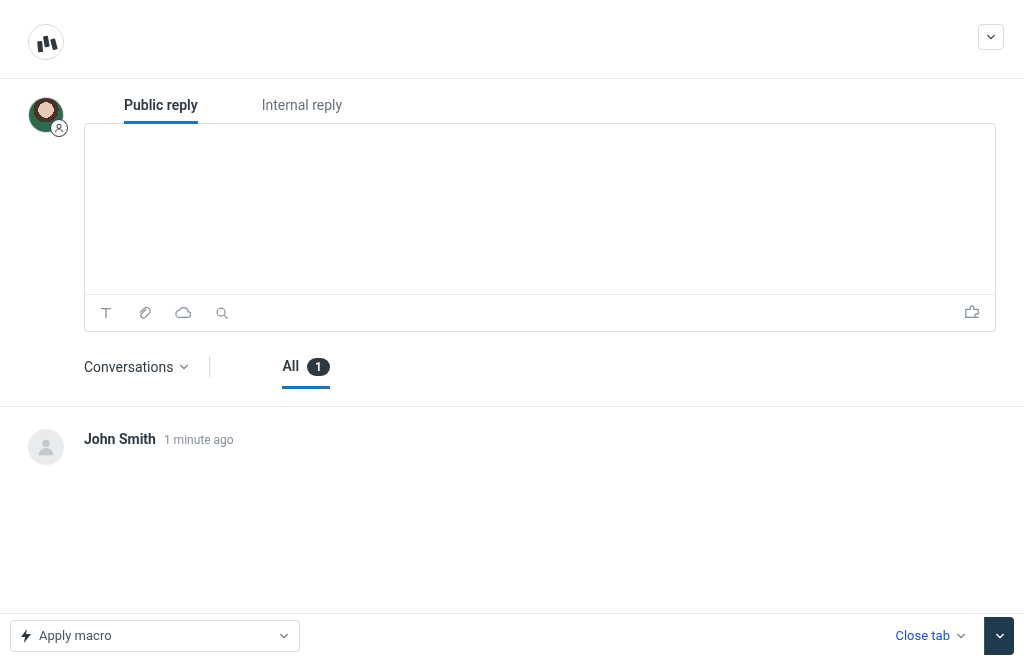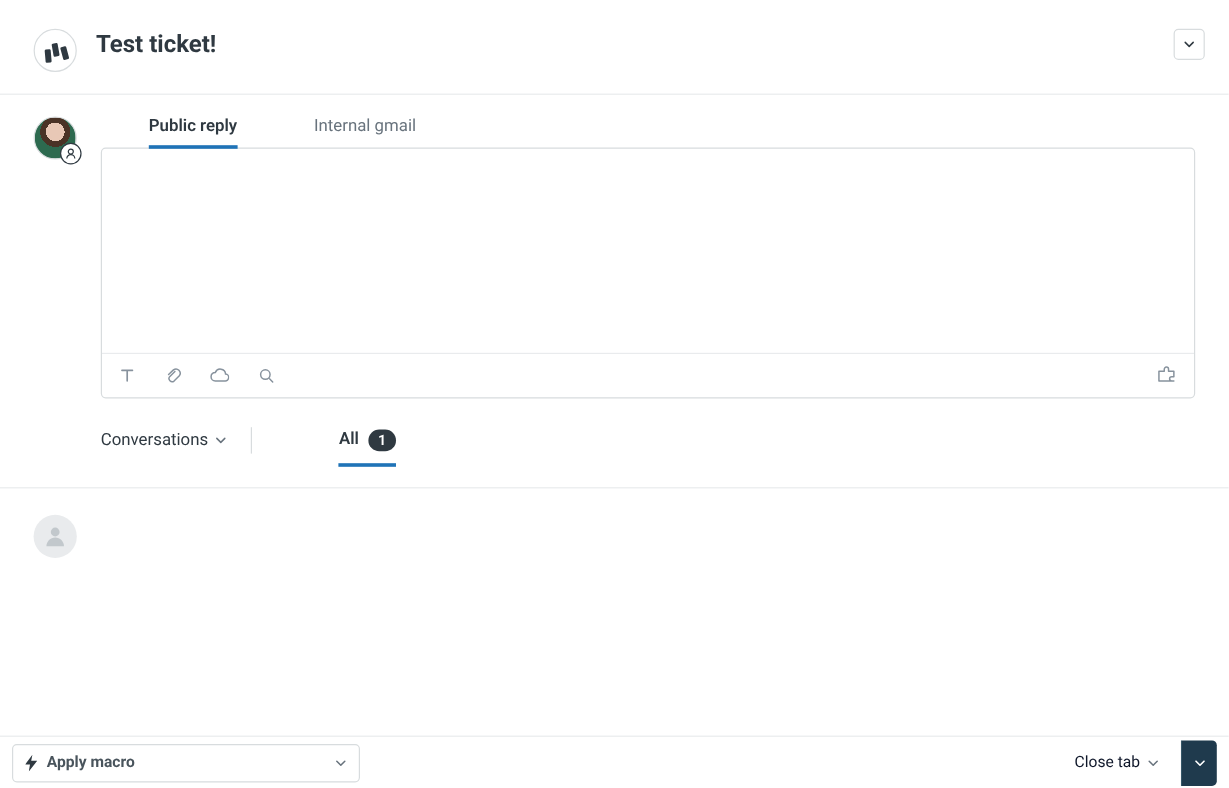--- a/index.html
+++ b/index.html
@@ -215,30 +215,29 @@
       height: 32px;
       min-width: 290px;
       display: flex;
       align-items: center;
       padding: 0 10px;
       font-size: 13px;
       color: #49545c;
       cursor: pointer;
       justify-content: flex-start;
       gap: 8px;
-      font-weight: bold;
     }
     .macro-select .caret { margin-left:auto; }
     .footer-spacer { flex:1; }
     .close-tab {
       display: inline-flex;
       align-items: center;
       gap: 6px;
       font-size: 13px;
-      color: #0f172a;
+      color: #1d4ed8;
       cursor: pointer;
     }
     .submit-group { display:flex; height:38px; }
     .submit-btn {
       background: #1f3a4d;
       color: #d0dbe3;
       border: none;
       padding: 0 30px;
       font-size: 14px;
       border-radius: 4px 0 0 4px;
@@ -266,21 +265,20 @@
 
 <div class="header">
   <div class="requester-avatar">
     <div class="requester-avatar-inner">
       <span></span>
         <span></span>
         <span></span>
     </div>
   </div>
   <div class="header-main">
-    <div class="ticket-title">Test ticket!</div>
   </div>
   <div class="header-actions">
     <svg width="10" height="10" viewBox="0 0 12 12">
         <path d="M2 4l4 4 4-4" stroke="#2f3941" stroke-width="1.5" fill="none" stroke-linecap="round" stroke-linejoin="round"></path>
       </svg>
   </div>
 </div>
 
 <div class="reply-wrap">
   <div class="agent-avatar-wrap">
@@ -288,21 +286,21 @@
     <div class="agent-badge">
       <svg width="10" height="10" viewBox="0 0 12 12">
           <circle cx="6" cy="4" r="2.5" fill="none" stroke="#2f3941" stroke-width="1.2"></circle>
           <path d="M2 11c0-2.2 1.8-4 4-4s4 1.8 4 4" fill="none" stroke="#2f3941" stroke-width="1.2"></path>
         </svg>
     </div>
   </div>
   <div class="reply-right">
     <div class="reply-tabs">
       <div class="reply-tab active">Public reply</div>
-      <div class="reply-tab">Internal gmail</div>
+      <div class="reply-tab">Internal reply</div>
     </div>
     <div class="composer">
       <div class="composer-body"></div>
       <div class="composer-toolbar">
         <div class="tool-icon">
           <svg width="14" height="14" viewBox="0 0 16 16">
               <path d="M3 3h10M8 3v10" stroke="#87929d" stroke-width="1.6" stroke-linecap="round"></path>
             </svg>
         </div>
         <div class="tool-icon">
@@ -348,20 +346,24 @@
 </div>
 
 <div class="message">
   <div class="msg-avatar">
     <svg width="22" height="22" viewBox="0 0 24 24">
         <circle cx="12" cy="8" r="4" fill="#c2c8cc"></circle>
         <path d="M4 21c0-4.4 3.6-8 8-8s8 3.6 8 8" fill="#c2c8cc"></path>
       </svg>
   </div>
   <div class="msg-body">
+    <div>
+      <span class="msg-author">John Smith</span>
+      <span class="msg-time">1 minute ago</span>
+    </div>
   </div>
 </div>
 
 <div class="footer">
   <div class="macro-select">
     <svg width="10" height="14" viewBox="0 0 10 14">
         <path d="M6 0L0 8h4l-1 6 7-9H5l1-5z" fill="#2f3941"></path>
       </svg>
     <span>Apply macro</span>
     <svg class="caret" width="10" height="10" viewBox="0 0 12 12">

